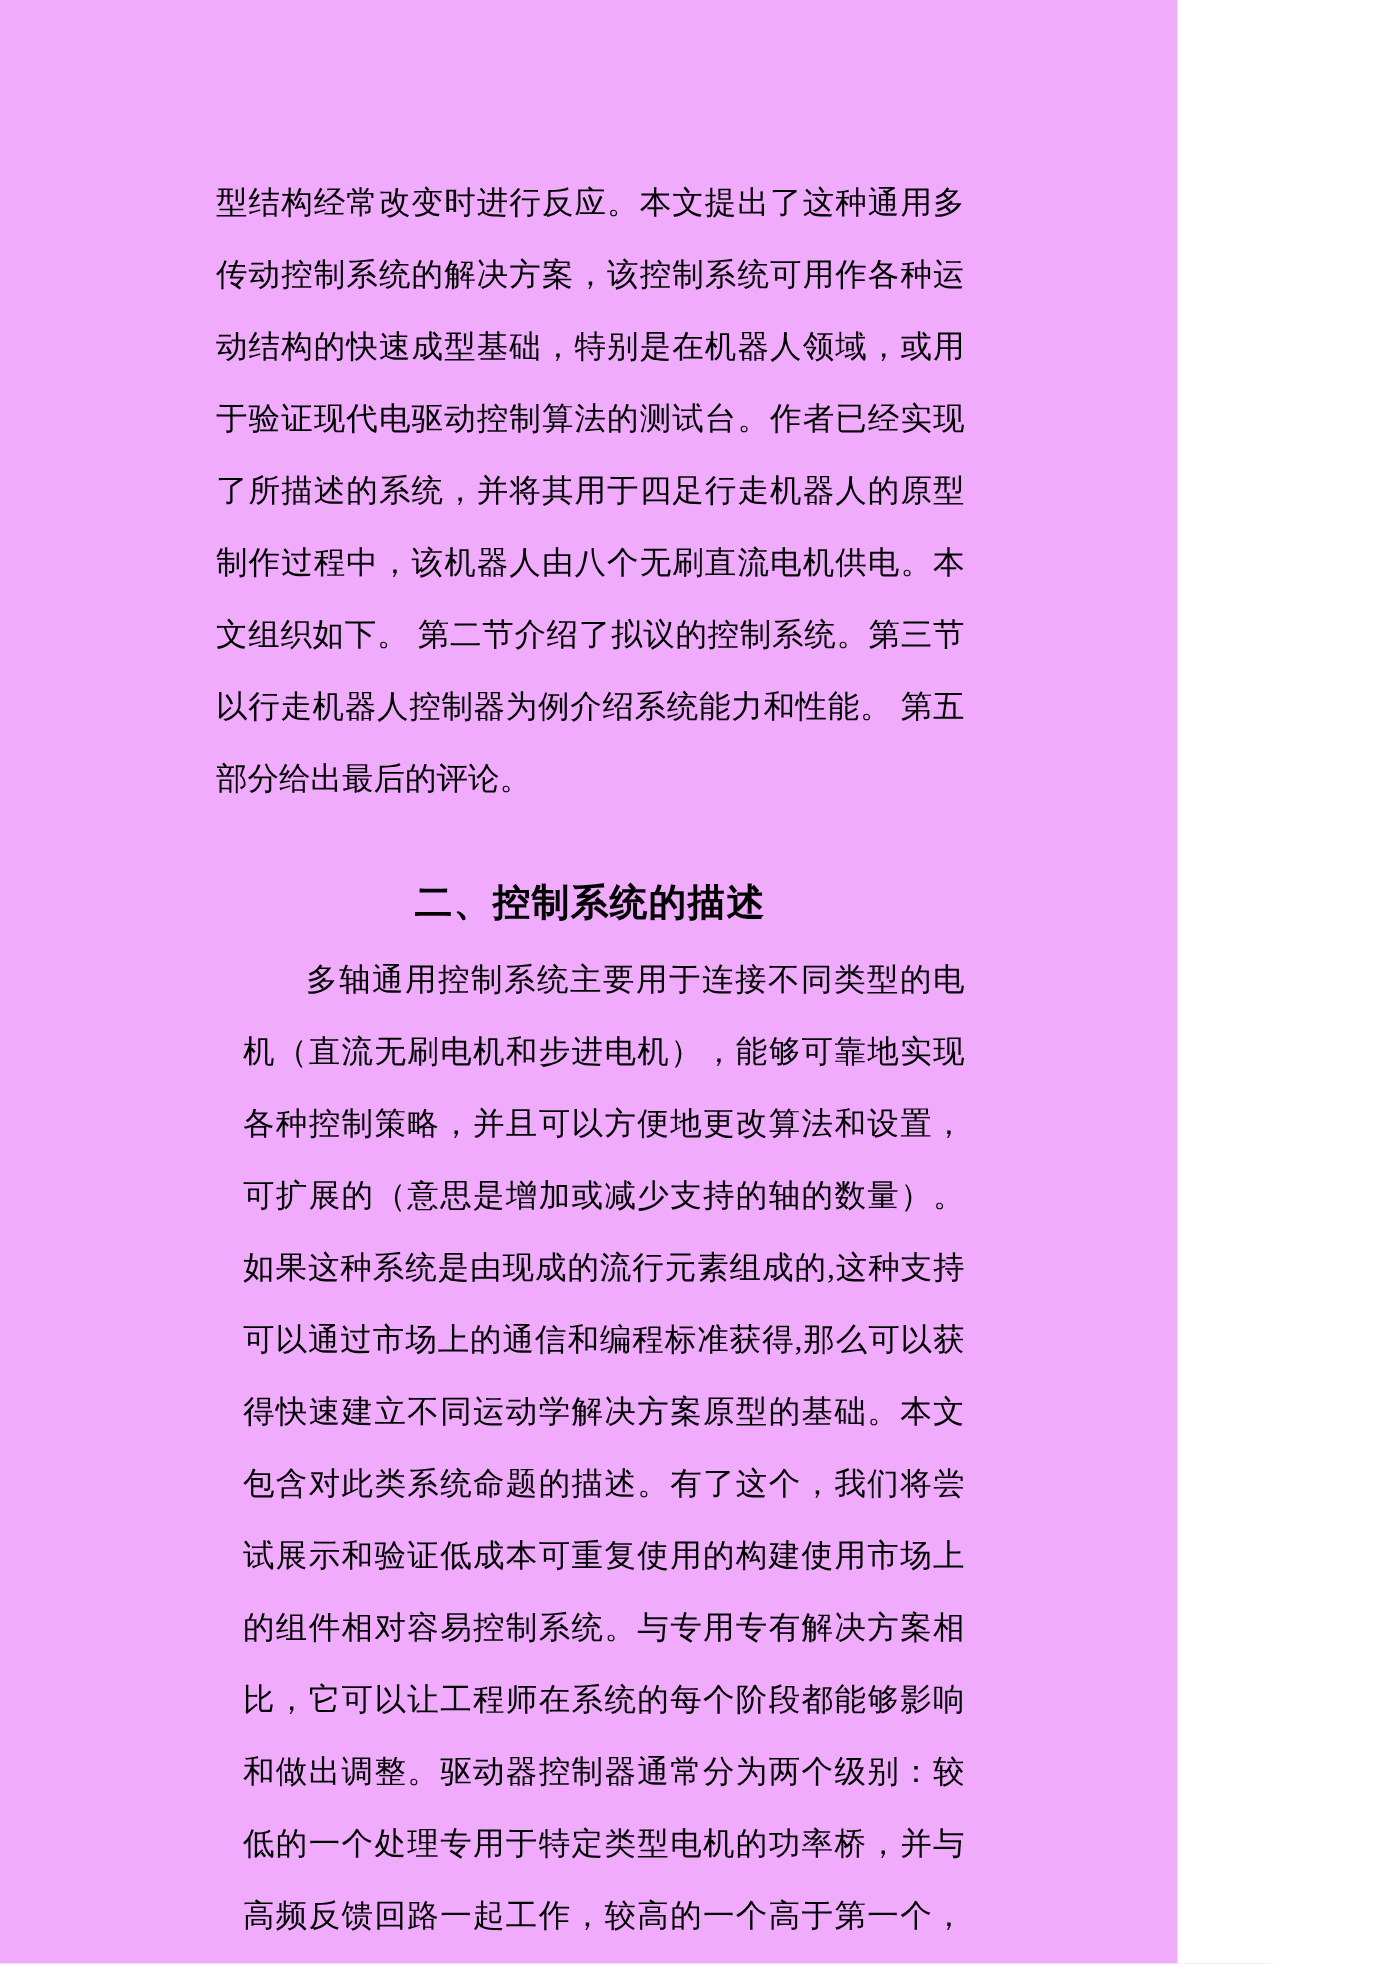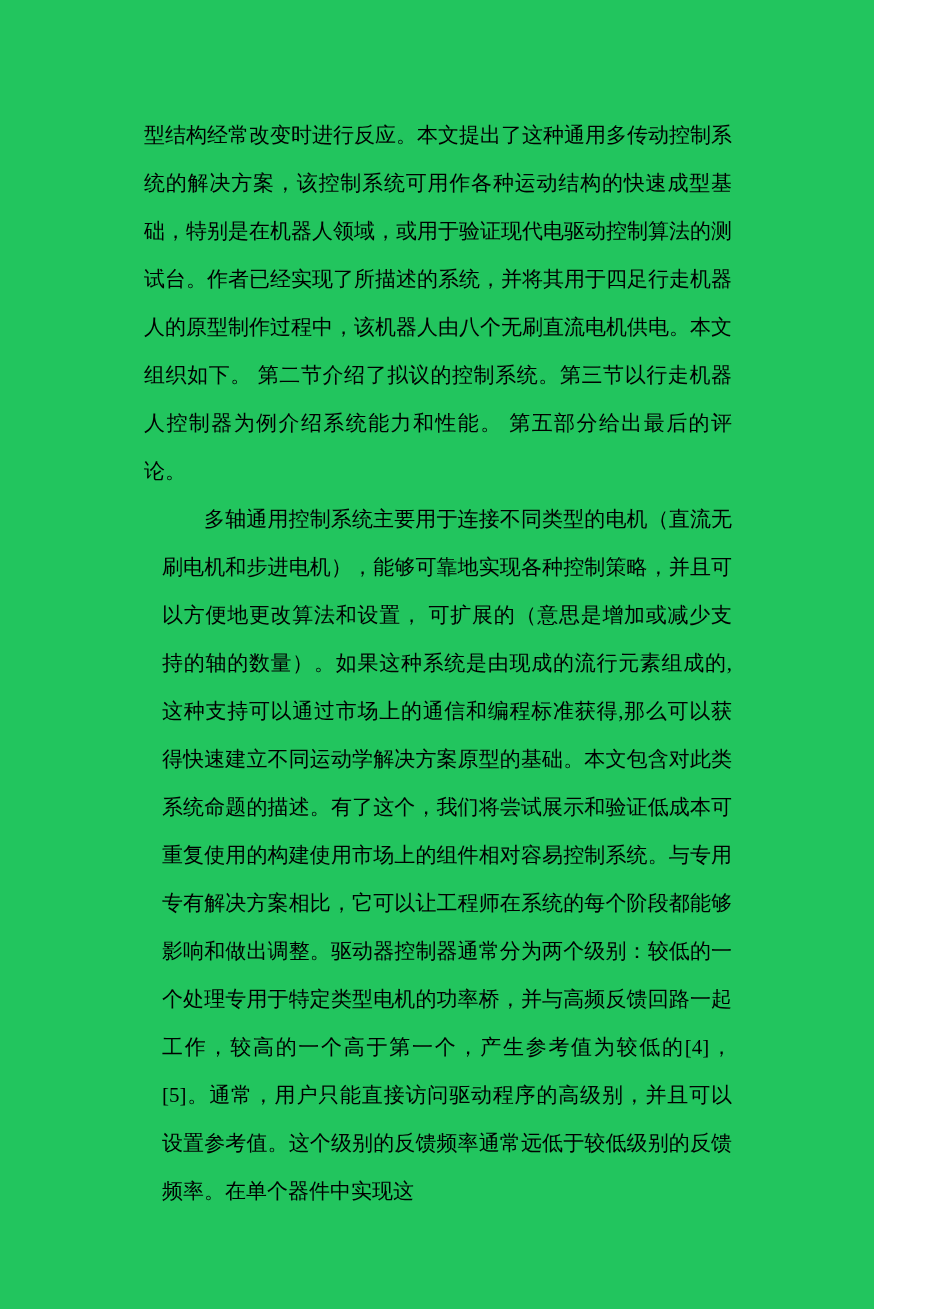--- a/index.html
+++ b/index.html
@@ -11,23 +11,23 @@
     height: 1309px;
     position: relative;
     overflow: hidden;
     font-family: "Liberation Serif", "DejaVu Serif", serif;
     color: #000000;
   }
   .doc-page {
     position: absolute;
     top: 0;
     left: 0;
-    width: 874px;
+    width: 785px;
     height: 1309px;
-    background: #22c55e;
+    background: #f0abfc;
     padding: 111px 142px 0 144px;
   }
   .para {
     font-size: 21px;
     line-height: 48px;
     text-align: justify;
     text-justify: inter-ideograph;
     word-break: break-all;
   }
   .para.first-line-indent {
@@ -43,15 +43,16 @@
     margin-bottom: 2px;
     letter-spacing: 1px;
   }
 </style>
 </head>
 <body>
 
 <div class="doc-page">
   <p class="para">型结构经常改变时进行反应。本文提出了这种通用多传动控制系统的解决方案，该控制系统可用作各种运动结构的快速成型基础，特别是在机器人领域，或用于验证现代电驱动控制算法的测试台。作者已经实现了所描述的系统，并将其用于四足行走机器人的原型制作过程中，该机器人由八个无刷直流电机供电。本文组织如下。 第二节介绍了拟议的控制系统。第三节以行走机器人控制器为例介绍系统能力和性能。  第五部分给出最后的评论。</p>
 
+  <h2 class="section-heading">二、控制系统的描述</h2>
 
   <p class="para first-line-indent">多轴通用控制系统主要用于连接不同类型的电机（直流无刷电机和步进电机），能够可靠地实现各种控制策略，并且可以方便地更改算法和设置， 可扩展的（意思是增加或减少支持的轴的数量）。如果这种系统是由现成的流行元素组成的,这种支持可以通过市场上的通信和编程标准获得,那么可以获得快速建立不同运动学解决方案原型的基础。本文包含对此类系统命题的描述。有了这个，我们将尝试展示和验证低成本可重复使用的构建使用市场上的组件相对容易控制系统。与专用专有解决方案相比，它可以让工程师在系统的每个阶段都能够影响和做出调整。驱动器控制器通常分为两个级别：较低的一个处理专用于特定类型电机的功率桥，并与高频反馈回路一起工作，较高的一个高于第一个，产生参考值为较低的[4]，[5]。通常，用户只能直接访问驱动程序的高级别，并且可以设置参考值。这个级别的反馈频率通常远低于较低级别的反馈频率。在单个器件中实现这</p>
 </div>
 
 </body></html>

